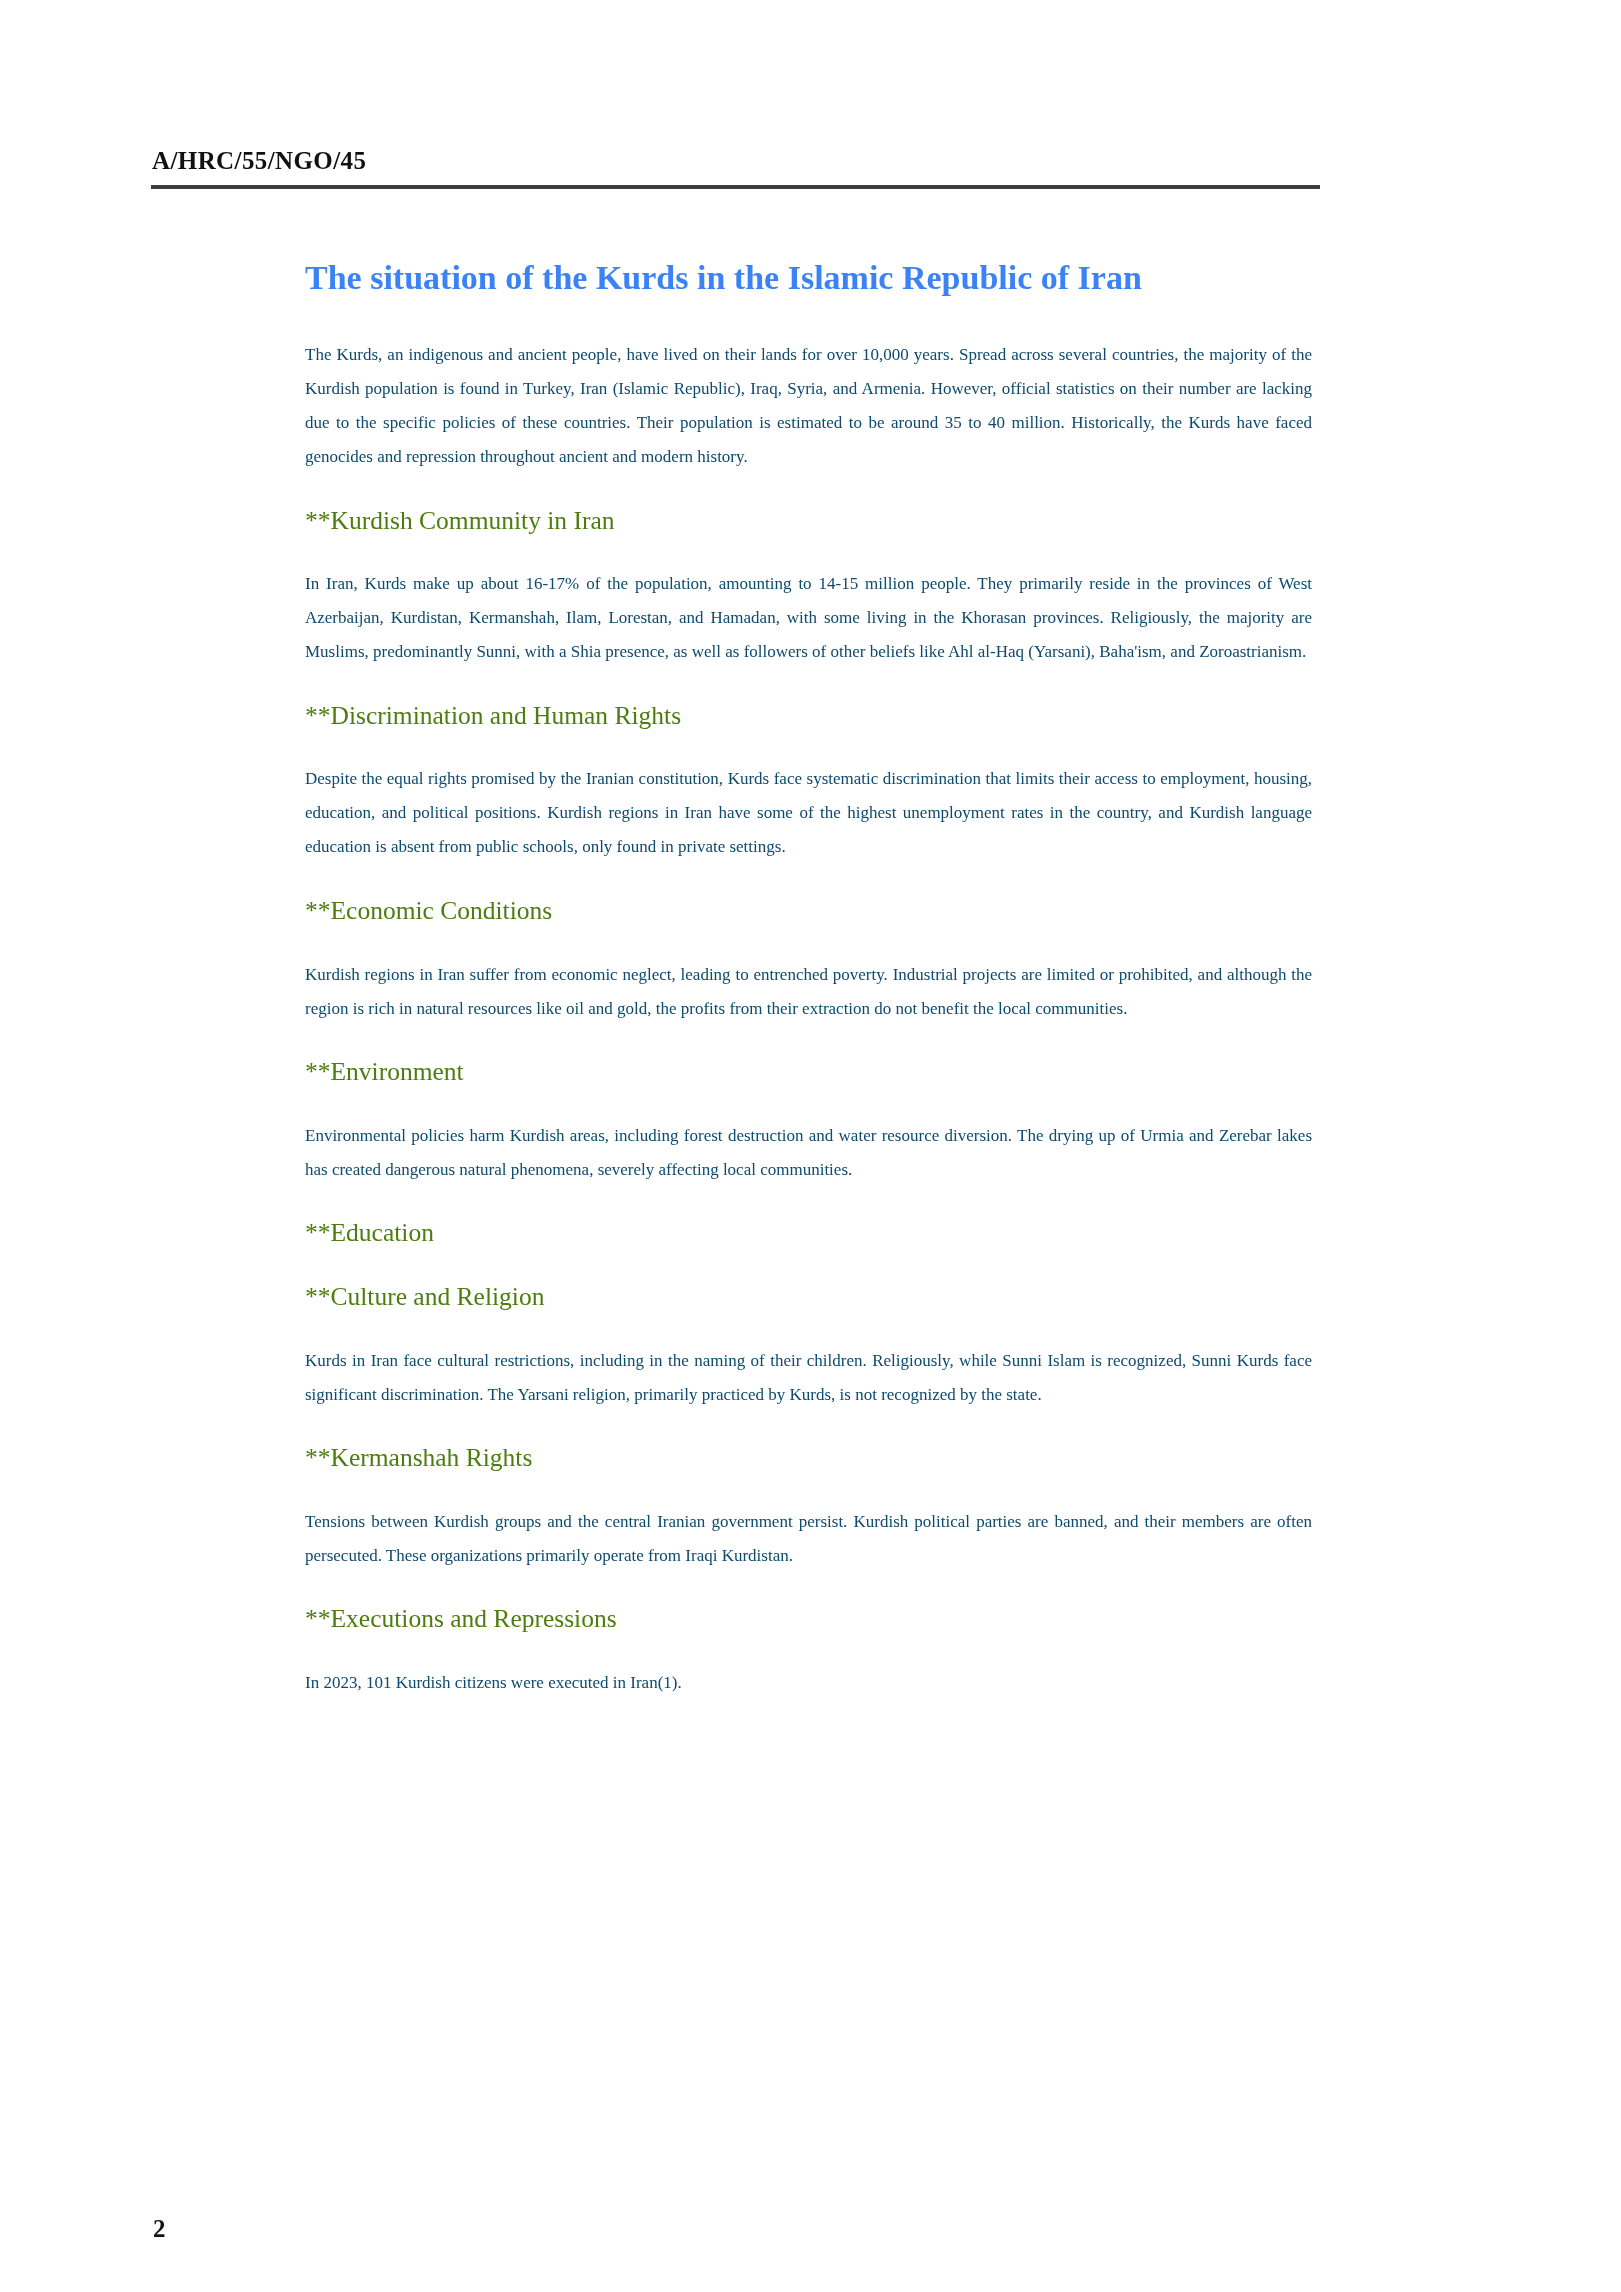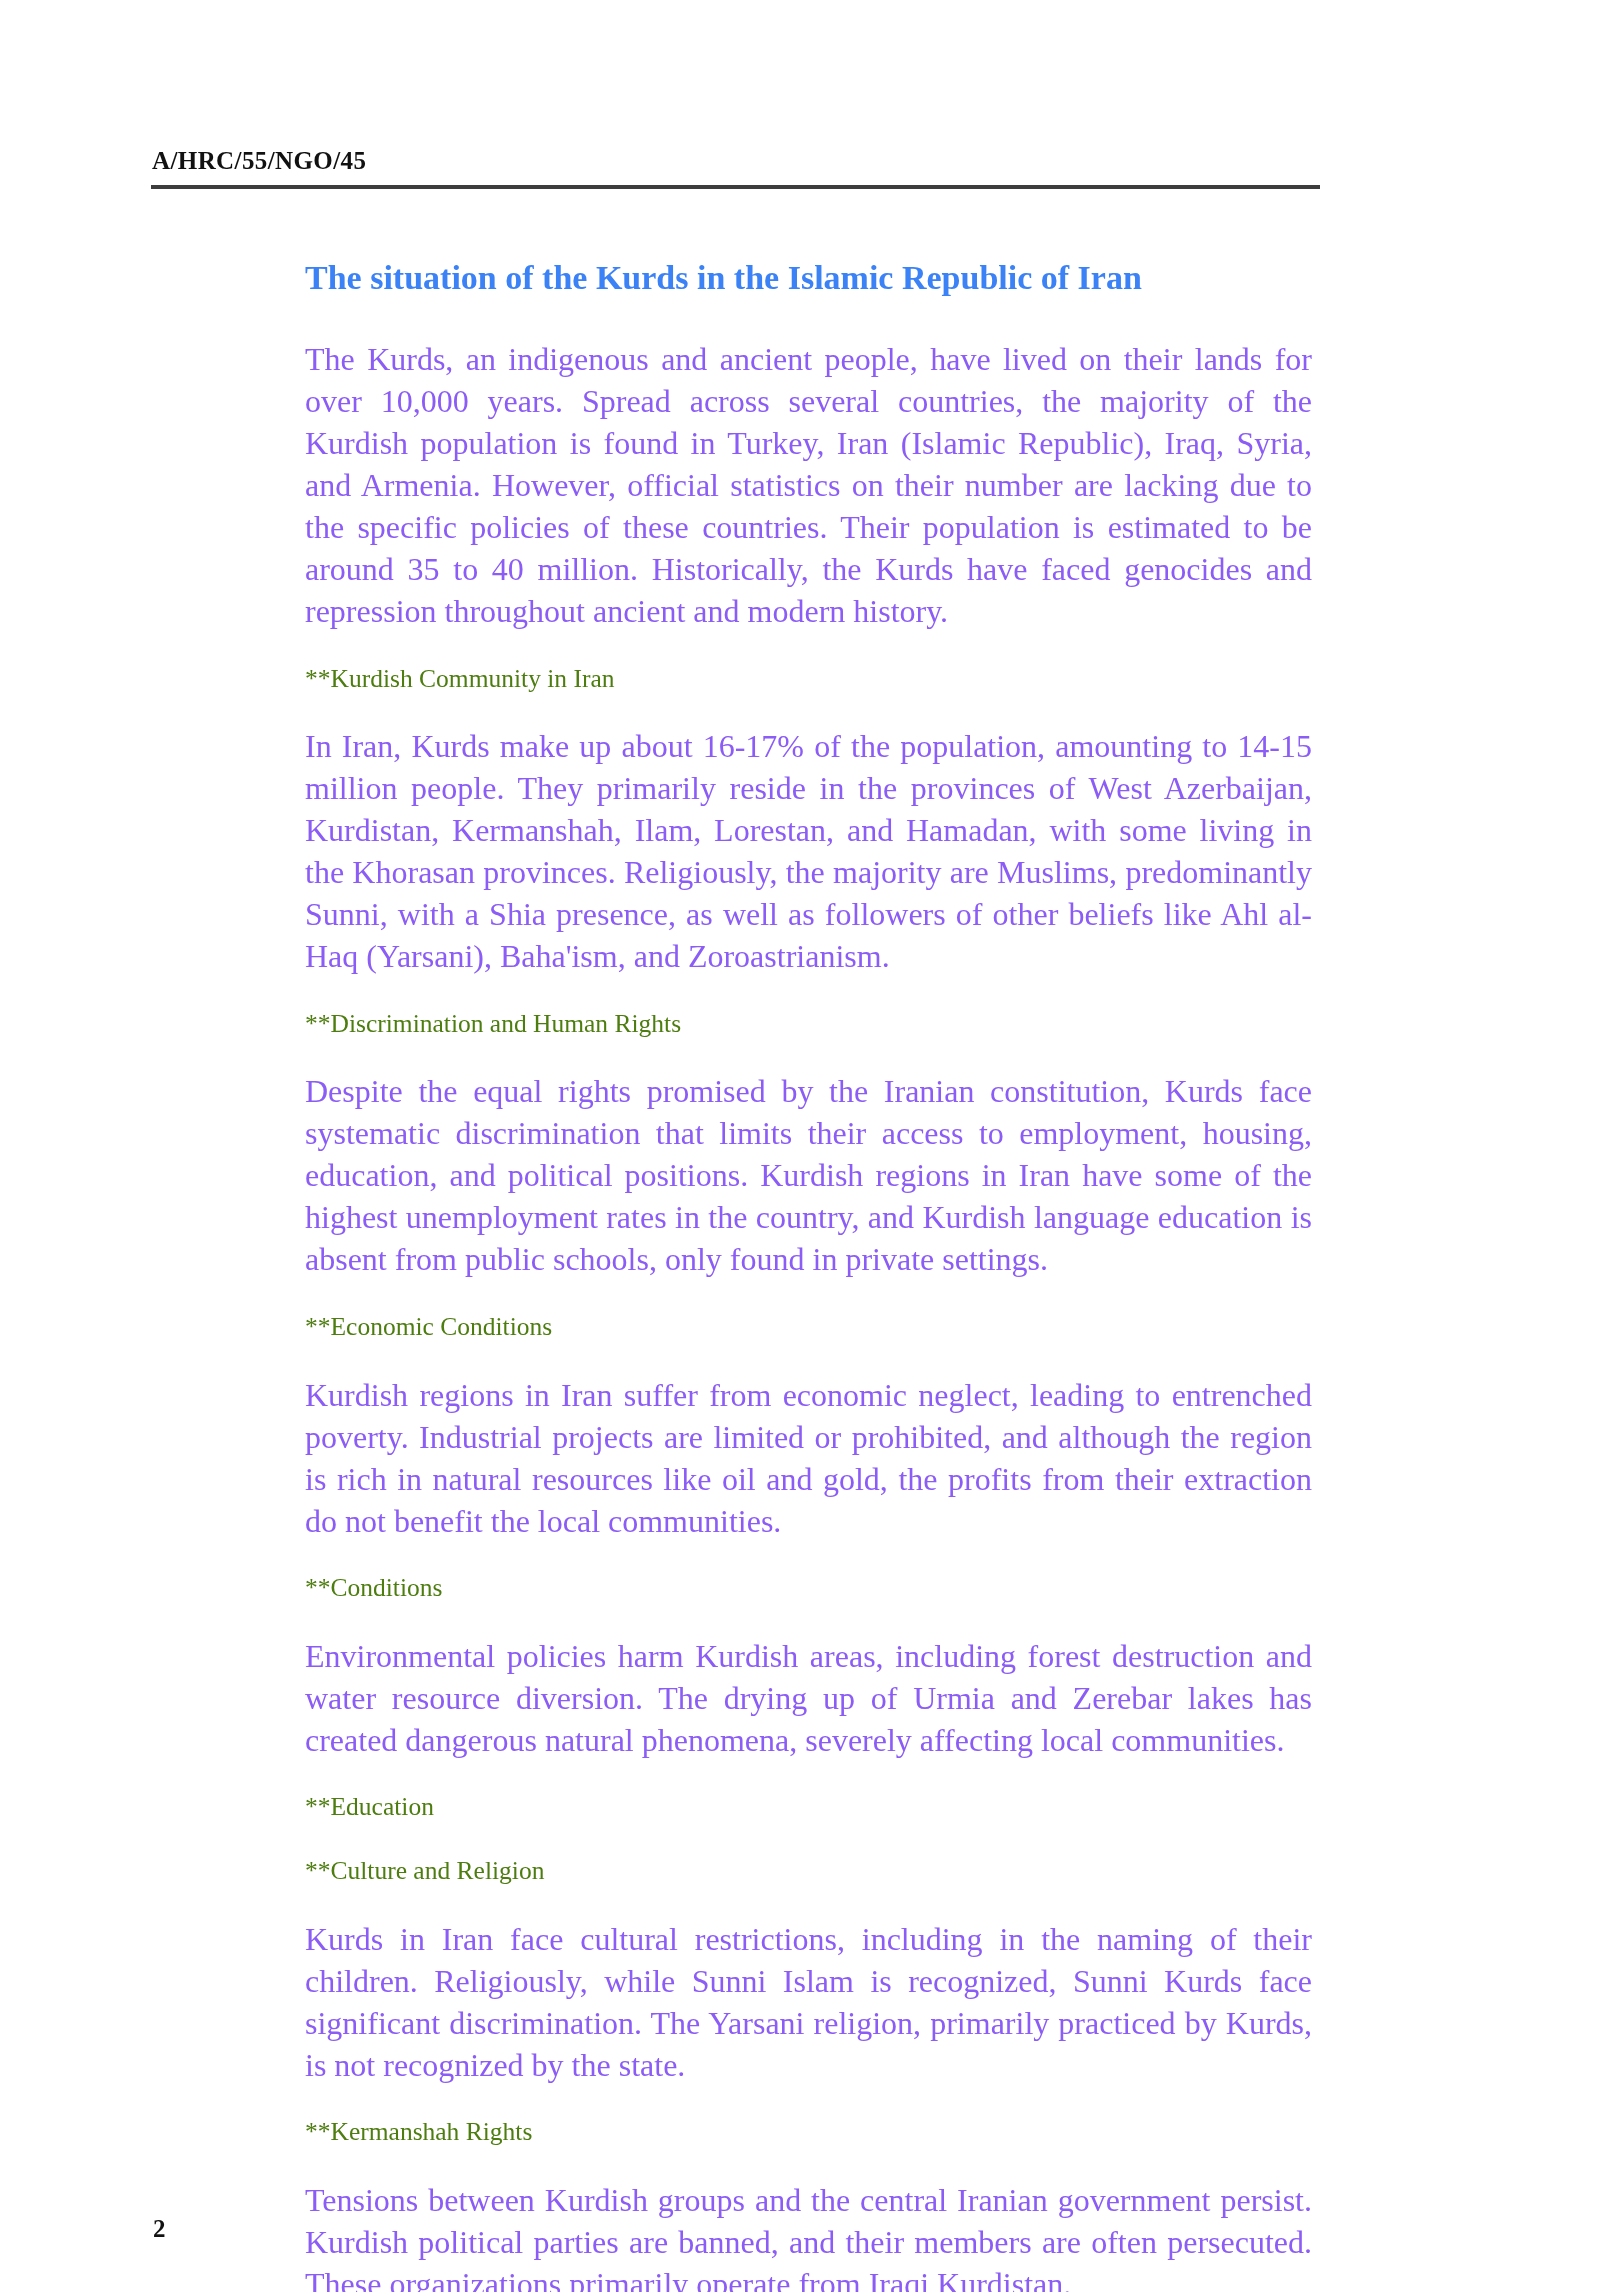--- a/index.html
+++ b/index.html
@@ -43,25 +43,25 @@
   }
   .doc-title {
     font-size: 34px;
     font-weight: bold;
     line-height: 43px;
     margin: 0 0 39px 0;
     white-space: nowrap;
     color: #3b82f6;
   }
   .para {
-    font-size: 32px;
-    line-height: 42px;
+    font-size: 17px;
+    line-height: 34px;
     margin: 0 0 29.6px 0;
     text-align: justify;
-    color: #8b5cf6;
+    color: #0c4a6e;
   }
   .section-heading {
     font-size: 25.5px;
     line-height: 34px;
     margin: 0 0 29.6px 0;
     text-align: left;
     font-weight: normal;
     color: #4d7c0f;
   }
   .page-number {
@@ -93,21 +93,21 @@
     <p class="para">In Iran, Kurds make up about 16-17% of the population, amounting to 14-15 million people. They primarily reside in the provinces of West Azerbaijan, Kurdistan, Kermanshah, Ilam, Lorestan, and Hamadan, with some living in the Khorasan provinces. Religiously, the majority are Muslims, predominantly Sunni, with a Shia presence, as well as followers of other beliefs like Ahl al-Haq (Yarsani), Baha'ism, and Zoroastrianism.</p>
 
     <p class="section-heading">**Discrimination and Human Rights</p>
 
     <p class="para">Despite the equal rights promised by the Iranian constitution, Kurds face systematic discrimination that limits their access to employment, housing, education, and political positions. Kurdish regions in Iran have some of the highest unemployment rates in the country, and Kurdish language education is absent from public schools, only found in private settings.</p>
 
     <p class="section-heading">**Economic Conditions</p>
 
     <p class="para">Kurdish regions in Iran suffer from economic neglect, leading to entrenched poverty. Industrial projects are limited or prohibited, and although the region is rich in natural resources like oil and gold, the profits from their extraction do not benefit the local communities.</p>
 
-    <p class="section-heading">**Conditions</p>
+    <p class="section-heading">**Environment</p>
 
     <p class="para">Environmental policies harm Kurdish areas, including forest destruction and water resource diversion. The drying up of Urmia and Zerebar lakes has created dangerous natural phenomena, severely affecting local communities.</p>
 
     <p class="section-heading">**Education</p>
 
 
     <p class="section-heading">**Culture and Religion</p>
 
     <p class="para">Kurds in Iran face cultural restrictions, including in the naming of their children. Religiously, while Sunni Islam is recognized, Sunni Kurds face significant discrimination. The Yarsani religion, primarily practiced by Kurds, is not recognized by the state.</p>
 

